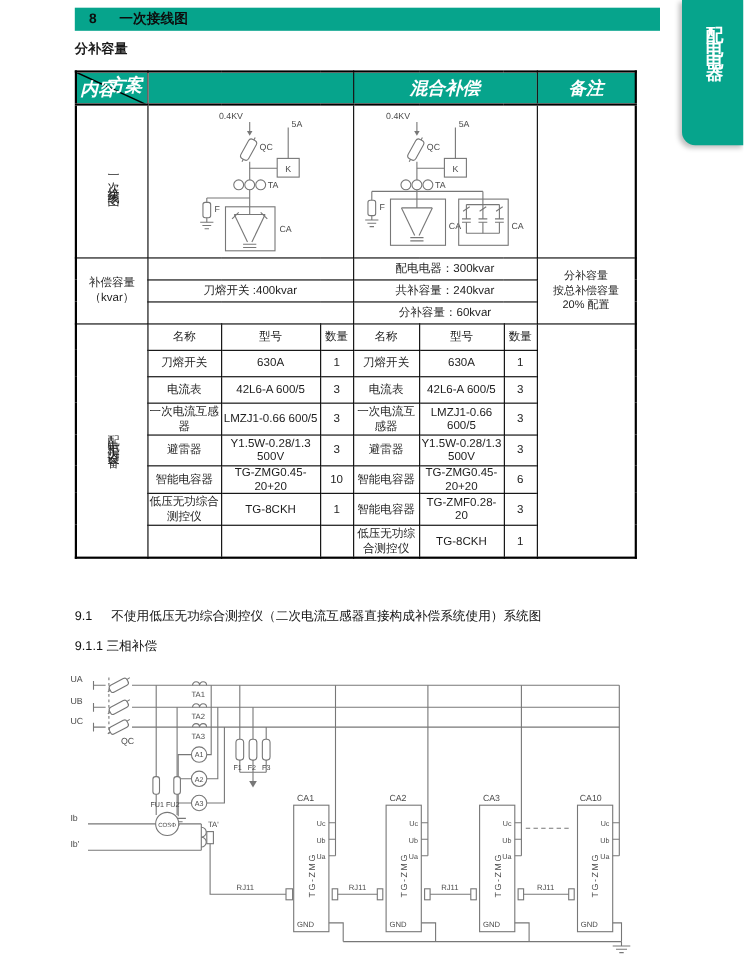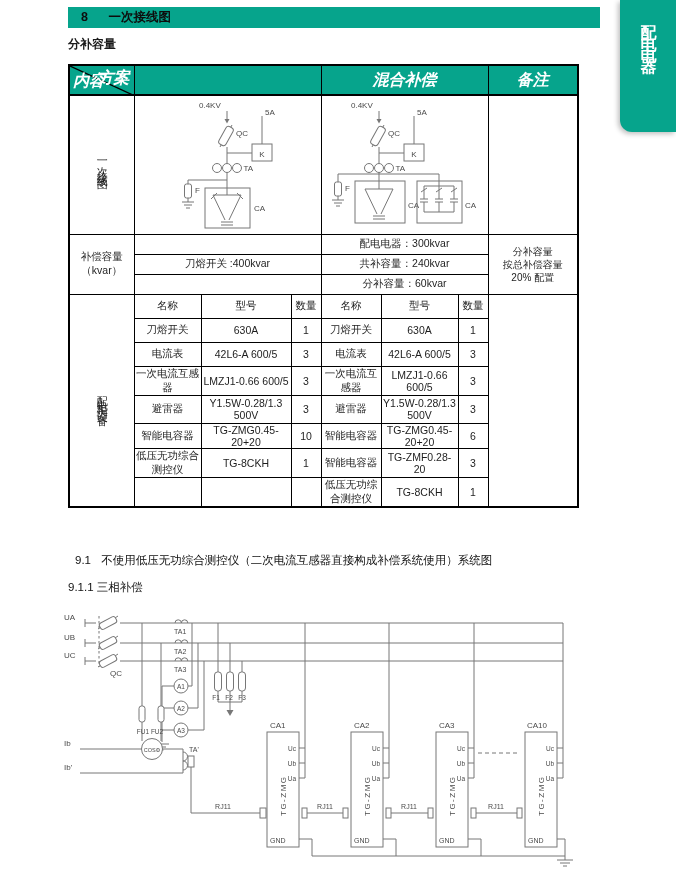--- a/index.html
+++ b/index.html
@@ -27,21 +27,21 @@
   .diag-cell { position:relative; padding:0 !important; }
   .diag-cell svg { position:absolute; left:0; top:0; }
   .corner-top { position:absolute; right:4px; top:2px; }
   .corner-bot { position:absolute; left:3px; bottom:2px; }
   .vtext { writing-mode:vertical-rl; text-orientation:upright; letter-spacing:4px;
            font-size:11px; display:inline-block; }
   .cap2 { font-size:10.5px; }
   .model { font-size:9.5px; }
   .remark-lines div { line-height:13px; font-size:10px; }
   .p-num { display:inline-block; min-width:30px; }
-  .para { position:absolute; left:68px; font-size:11.5px; color:#111;text-align:center; }
+  .para { position:absolute; left:68px; font-size:11.5px; color:#111; }
   svg text { font-family:"Liberation Sans",sans-serif; fill:#4a4a4a; }
   svg .ln { stroke:#777; stroke-width:1; fill:none; }
   svg .comp { stroke:#777; stroke-width:1; fill:#fff; }
   .schematic { position:absolute; left:58px; top:610px; }
 </style>
 </head>
 <body>
 
 <div class="page">
 

